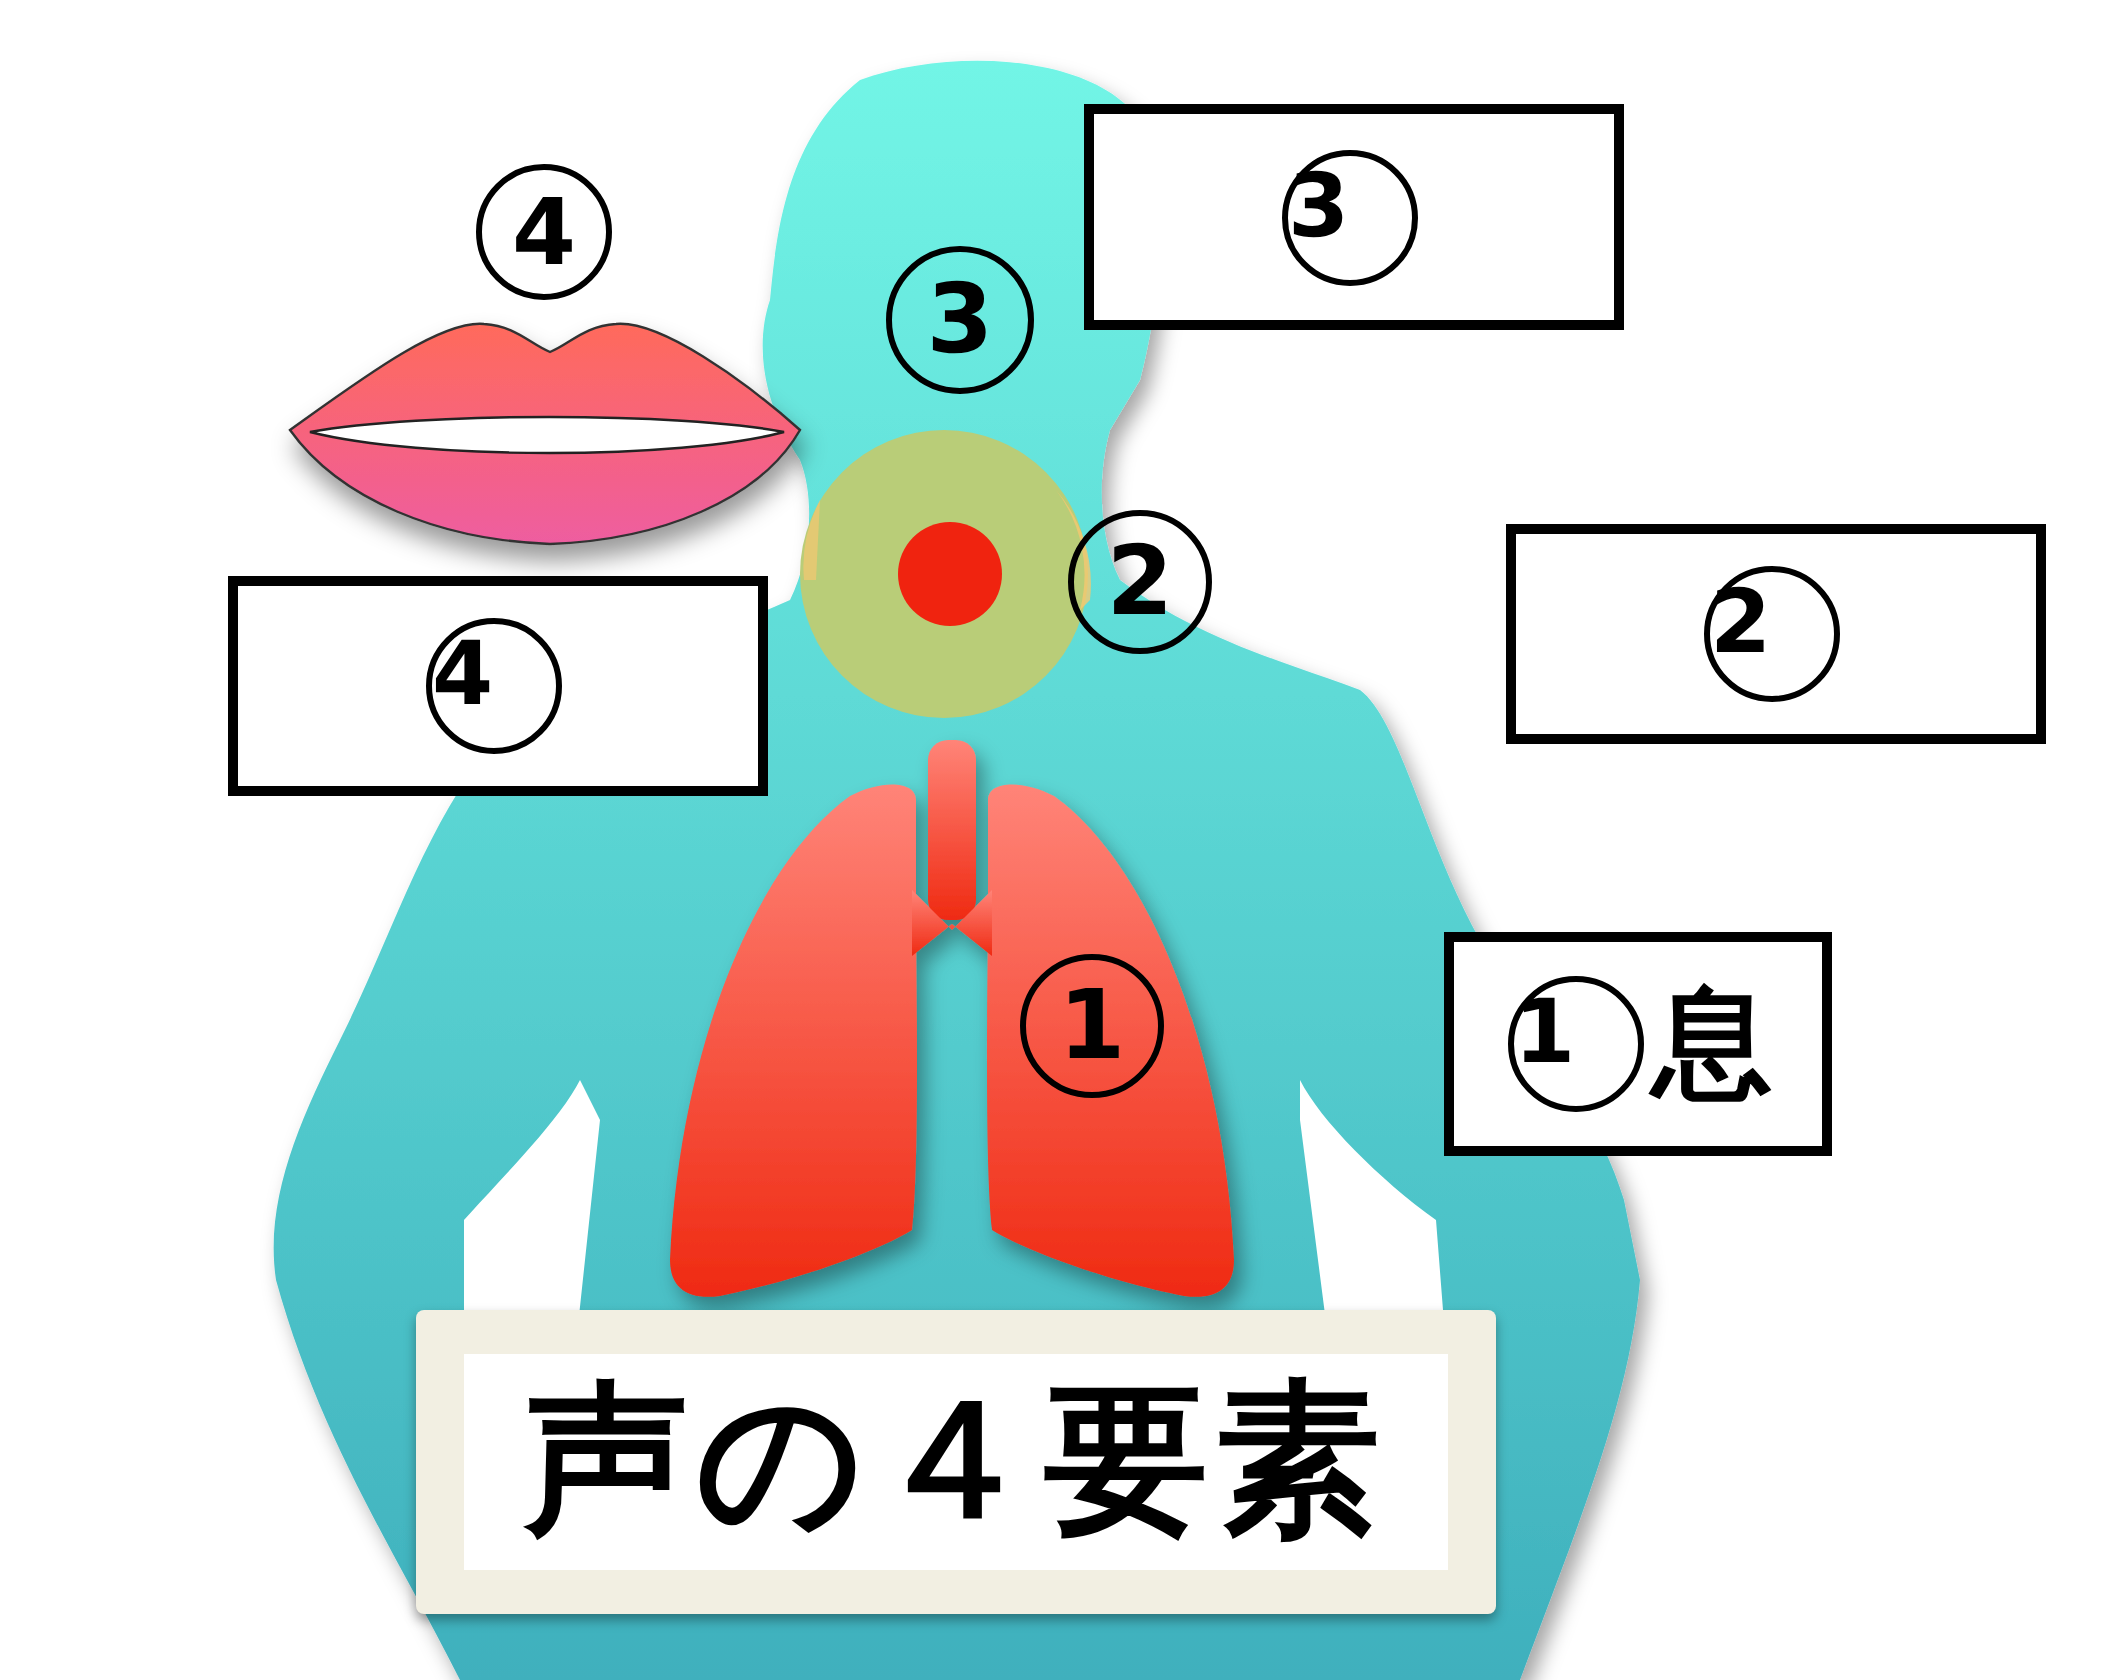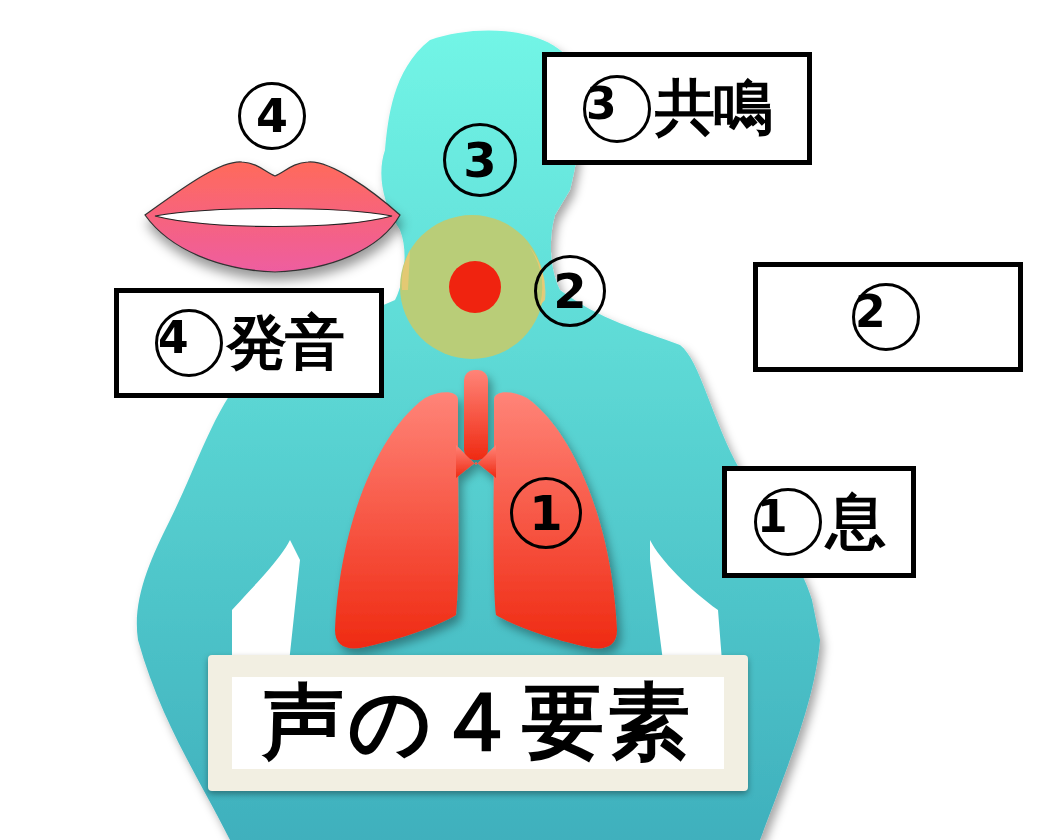--- a/index.html
+++ b/index.html
@@ -8,21 +8,21 @@
   .stage { position:absolute; left:0; top:0; width:1064px; height:840px; }
   .figure-svg { position:absolute; left:0; top:0; width:1064px; height:840px; }
   .label-box { position:absolute; background:#ffffff; border:5px solid #000; box-sizing:border-box;
                display:flex; align-items:center; justify-content:center;
                font-weight:bold; color:#000; white-space:nowrap; letter-spacing:-2px; }
   .label-box span { display:inline-block; }
   .marker { position:absolute; color:#000; font-weight:bold; display:flex; align-items:center; justify-content:center;
             line-height:1; }
   .circled { display:inline-flex; align-items:center; justify-content:center; border:3px solid #000;
              border-radius:50%; box-sizing:border-box; font-weight:bold; }
-  .title-card { position:absolute; left:208px; top:655px; width:540px; height:136px;
+  .title-card { position:absolute; left:208px; top:655px; width:540px; height:152px;
                 background:#f2efe2; border-radius:4px;
                 box-shadow: 0 3px 6px rgba(0,0,0,0.35); text-align: right; }
   .title-inner { position:absolute; left:24px; top:22px; right:24px; bottom:22px; background:#ffffff;
                  display:flex; align-items:center; justify-content:center;
                  font-size:82px; font-weight:bold; color:#000; letter-spacing:4px; }
 </style>
 </head>
 <body>
 
 <div class="stage">
@@ -110,30 +110,28 @@
   </div>
   <div class="marker" style="left:532px; top:253px; width:76px; height:76px;">
     <span class="circled" style="width:72px; height:72px; font-size:48px;">2</span>
   </div>
   <div class="marker" style="left:508px; top:475px; width:76px; height:76px;">
     <span class="circled" style="width:72px; height:72px; font-size:48px;">1</span>
   </div>
 
   <div class="label-box" style="left:542px; top:52px; width:270px; height:113px; font-size:60px;">
     <span class="circled" style="width:68px; height:68px; font-size:44px; margin-right:4px;">3</span>
-    <span>共鳴</span>
   </div>
 
   <div class="label-box" style="left:753px; top:262px; width:270px; height:110px; font-size:60px;">
     <span class="circled" style="width:68px; height:68px; font-size:44px; margin-right:4px;">2</span>
   </div>
 
   <div class="label-box" style="left:114px; top:288px; width:270px; height:110px; font-size:60px;">
     <span class="circled" style="width:68px; height:68px; font-size:44px; margin-right:4px;">4</span>
-    <span>発音</span>
   </div>
 
   <div class="label-box" style="left:722px; top:466px; width:194px; height:112px; font-size:60px;">
     <span class="circled" style="width:68px; height:68px; font-size:44px; margin-right:4px;">1</span>
     <span>息</span>
   </div>
 
   <div class="title-card">
     <div class="title-inner">声の４要素</div>
   </div>

